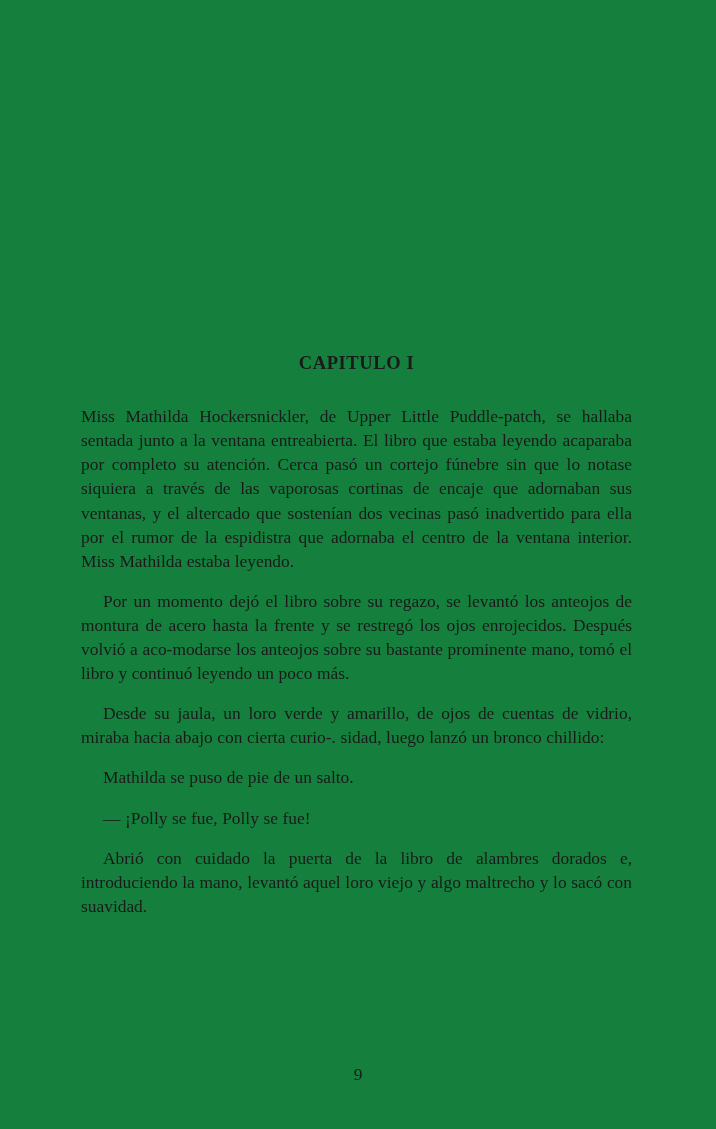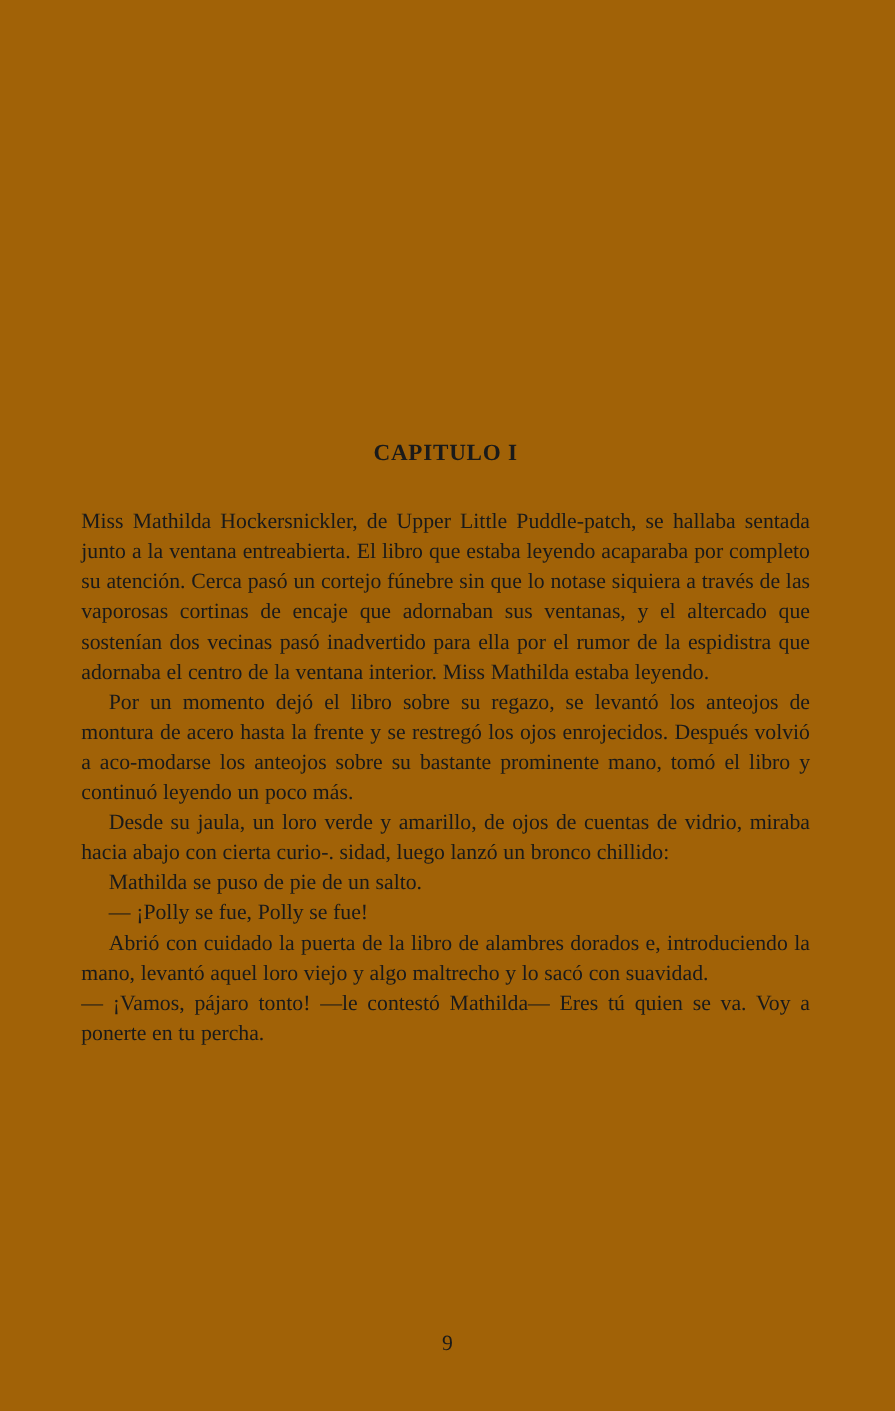--- a/index.html
+++ b/index.html
@@ -5,21 +5,21 @@
   html, body {
     margin: 0;
     padding: 0;
     background: #ffffff;
   }
 
   .page {
     position: relative;
     width: 716px;
     height: 1129px;
-    background: #a16207;
+    background: #15803d;
     overflow: hidden;
     font-family: "Liberation Serif", "DejaVu Serif", serif;
     color: #1a1a1a;
   }
 
   
   .text-block {
     position: absolute;
     left: 65px;
     top: 352px;
@@ -29,21 +29,21 @@
   .chapter-heading {
     font-size: 18.5px;
     font-weight: bold;
     text-align: center;
     letter-spacing: 0.6px;
     margin: 0 0 30px 0;
     line-height: 1.2;
   }
 
   p.body-para {
-    margin: 0;
+    margin: 16px;
     font-size: 17.4px;
     line-height: 24.1px;
     text-align: justify;
     text-justify: inter-word;
     -webkit-hyphens: none;
     hyphens: none;
     word-spacing: 0.2px;
   }
 
   
@@ -82,20 +82,19 @@
 
     <h1 class="chapter-heading">CAPITULO I</h1>
 
     <div>
         <p class="body-para no-indent">Miss Mathilda Hockersnickler, de Upper Little Puddle-patch, se hallaba sentada junto a la ventana entreabierta. El libro que estaba leyendo acaparaba por completo su atención. Cerca pasó un cortejo fúnebre sin que lo notase siquiera a través de las vaporosas cortinas de encaje que adornaban sus ventanas, y el altercado que sostenían dos vecinas pasó inadvertido para ella por el rumor de la espidistra que adornaba el centro de la ventana interior. Miss Mathilda estaba leyendo.</p>
         <p class="body-para indent">Por un momento dejó el libro sobre su regazo, se levantó los anteojos de montura de acero hasta la frente y se restregó los ojos enrojecidos. Después volvió a aco-modarse los anteojos sobre su bastante prominente mano, tomó el libro y continuó leyendo un poco más.</p>
         <p class="body-para indent">Desde su jaula, un loro verde y amarillo, de ojos de cuentas de vidrio, miraba hacia abajo con cierta curio-. sidad, luego lanzó un bronco chillido:</p>
         <p class="body-para indent">Mathilda se puso de pie de un salto.</p>
         <p class="body-para indent">— ¡Polly se fue, Polly se fue!</p>
         <p class="body-para indent">Abrió con cuidado la puerta de la libro de alambres dorados e, introduciendo la mano, levantó aquel loro viejo y algo maltrecho y lo sacó con suavidad.</p>
-        <p class="body-para no-indent">— ¡Vamos, pájaro tonto! —le contestó Mathilda— Eres tú quien se va. Voy a ponerte en tu percha.</p>
       </div>
 
   </div>
 
   <div class="page-number">9</div>
 
 </div>
 
 </body></html>

